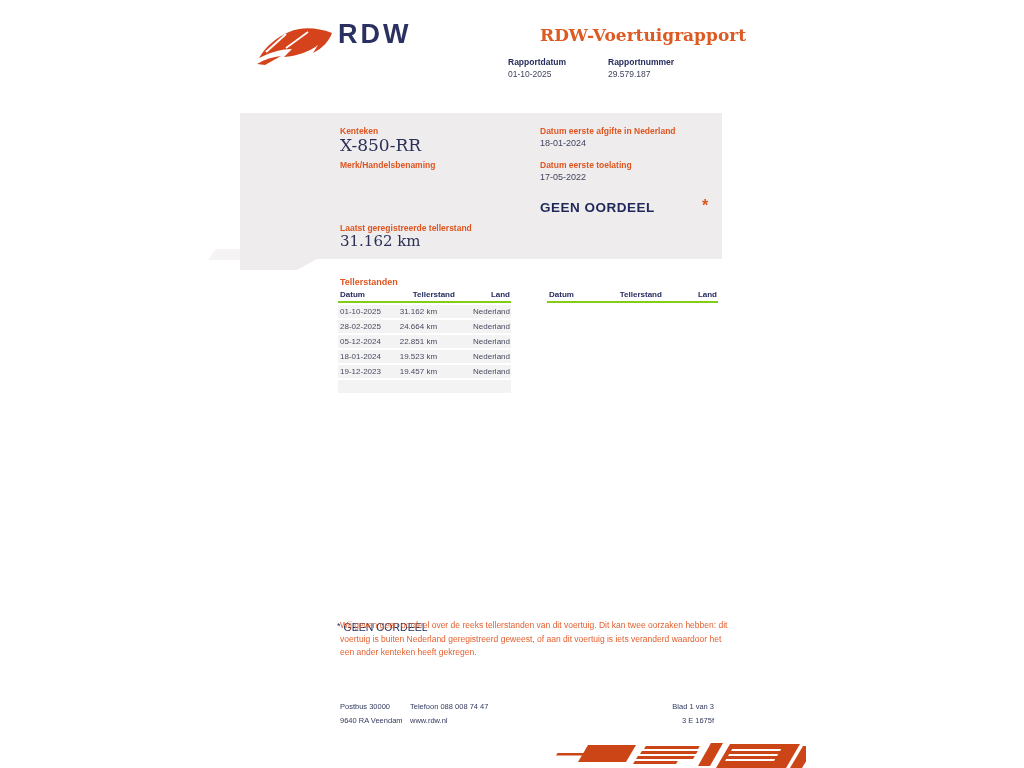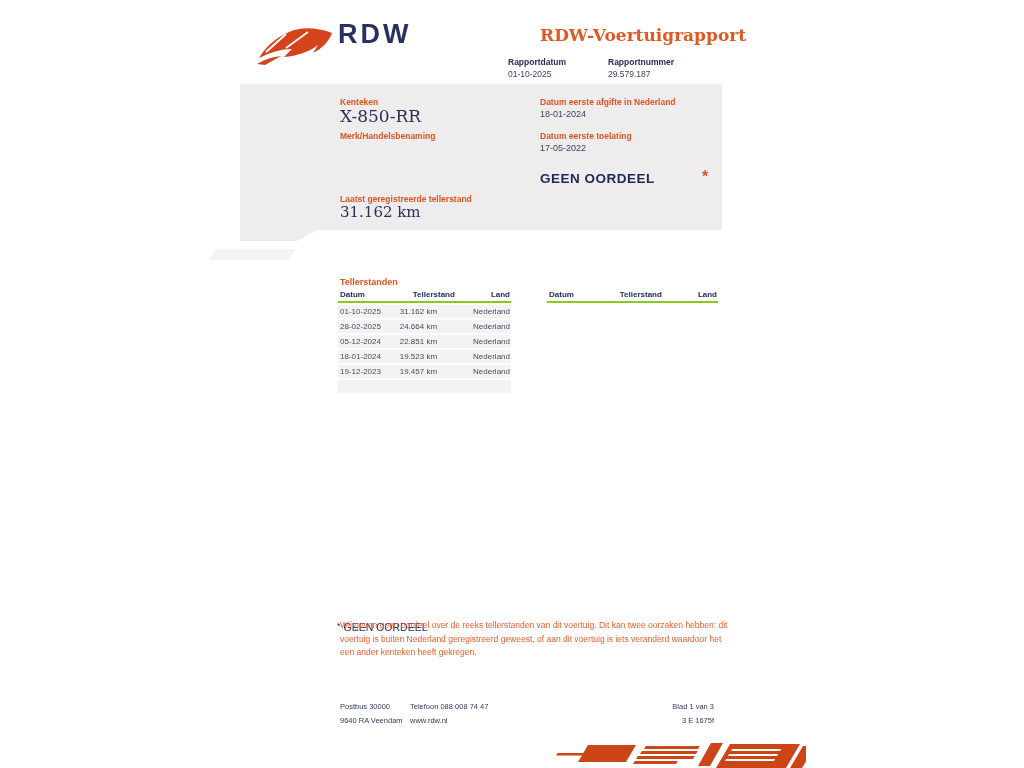--- a/index.html
+++ b/index.html
@@ -23,21 +23,21 @@
   .meta-value { position:absolute; top:69px; font-size:8.5px; color:#40445f; }
   .meta-col1 { left:508px; }
   .meta-col2 { left:608px; }
 
   
   .summary-shadow {
     position:absolute; left:212px; top:249px; width:80px; height:11px;
     background:#f5f3f4; transform:skewX(-35deg);
   }
   .summary-box {
-    position:absolute; left:240px; top:84px; width:482px; height:157px;
+    position:absolute; left:240px; top:113px; width:482px; height:157px;
     background:#efecee;
     clip-path:polygon(0 0, 100% 0, 100% 93%, 16% 93%, 11.8% 100%, 0 100%);
     padding-left:24px;
   }
   .fld-label { position:absolute; font-size:8.5px; font-weight:bold; color:#de5520; }
   .fld-serif { position:absolute; font-family:"DejaVu Serif", serif; color:#2a3057; }
   .fld-sans  { position:absolute; font-size:9px; color:#40445f; }
   .oordeel {
     position:absolute; left:300px; top:87px; font-size:13.5px; font-weight:bold;
     letter-spacing:0.5px; color:#1f2858;

